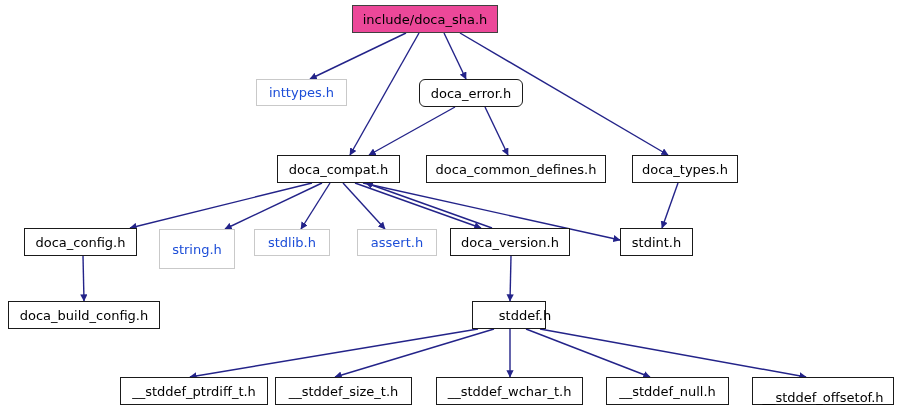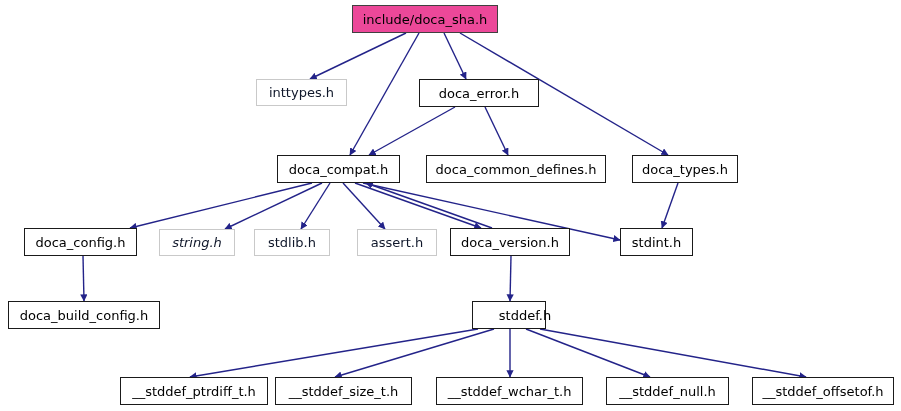--- a/index.html
+++ b/index.html
@@ -43,21 +43,21 @@
   }
   
   .node.project {
     border: 1.4px solid #1a1a1a;
   }
   
   .node.system {
     border: 1px solid #c9c9c9;
   }
   .node.system .label {
-    color: #0f172a;
+    color: #1d4ed8;
   }
   
   .node.root {
     background: #ec4899;
     border: 1.4px solid #404040;
   }
 </style>
 </head>
 <body>
 
@@ -92,36 +92,36 @@
         <line x1="540" y1="329" x2="806" y2="377" stroke="#232389" stroke-width="1.4" marker-end="url(#arrowhead)"></line>
       </g>
   </svg>
   <div id="nodes-group">
       <div class="node root" style="left: 352px; top: 5px; width: 146px; height: 28px;">
         <span class="label">include/doca_sha.h</span>
       </div>
       <div class="node system" style="left: 256px; top: 79px; width: 91px; height: 27px;">
         <span class="label">inttypes.h</span>
       </div>
-      <div class="node project" style="left: 419px; top: 79px; width: 120px; height: 28px;">
+      <div class="node project" style="left: 419px; top: 79px; width: 104px; height: 28px; border-radius: 6px;">
         <span class="label">doca_error.h</span>
       </div>
       <div class="node project" style="left: 277px; top: 155px; width: 123px; height: 28px;">
         <span class="label">doca_compat.h</span>
       </div>
       <div class="node project" style="left: 426px; top: 155px; width: 180px; height: 28px;">
         <span class="label">doca_common_defines.h</span>
       </div>
       <div class="node project" style="left: 632px; top: 155px; width: 106px; height: 28px;">
         <span class="label">doca_types.h</span>
       </div>
       <div class="node project" style="left: 24px; top: 228px; width: 113px; height: 28px;">
         <span class="label">doca_config.h</span>
       </div>
-      <div class="node system" style="left: 159px; top: 229px; width: 76px; height: 27px; font-style: italic;">
+      <div class="node system" style="left: 159px; top: 229px; width: 76px; height: 40px;">
         <span class="label">string.h</span>
       </div>
       <div class="node system" style="left: 254px; top: 229px; width: 76px; height: 27px;">
         <span class="label">stdlib.h</span>
       </div>
       <div class="node system" style="left: 357px; top: 229px; width: 80px; height: 27px;">
         <span class="label">assert.h</span>
       </div>
       <div class="node project" style="left: 450px; top: 228px; width: 120px; height: 28px;">
         <span class="label">doca_version.h</span>
@@ -140,17 +140,17 @@
       </div>
       <div class="node project" style="left: 275px; top: 377px; width: 137px; height: 28px;">
         <span class="label">__stddef_size_t.h</span>
       </div>
       <div class="node project" style="left: 436px; top: 377px; width: 147px; height: 28px;">
         <span class="label">__stddef_wchar_t.h</span>
       </div>
       <div class="node project" style="left: 606px; top: 377px; width: 123px; height: 28px; text-align: center;">
         <span class="label">__stddef_null.h</span>
       </div>
-      <div class="node project" style="left: 752px; top: 377px; width: 142px; height: 28px;">
+      <div class="node project" style="left: 752px; top: 377px; width: 142px; height: 28px; align-items: flex-end;">
         <span class="label">__stddef_offsetof.h</span>
       </div>
     </div>
 </div>
 
 </body></html>

